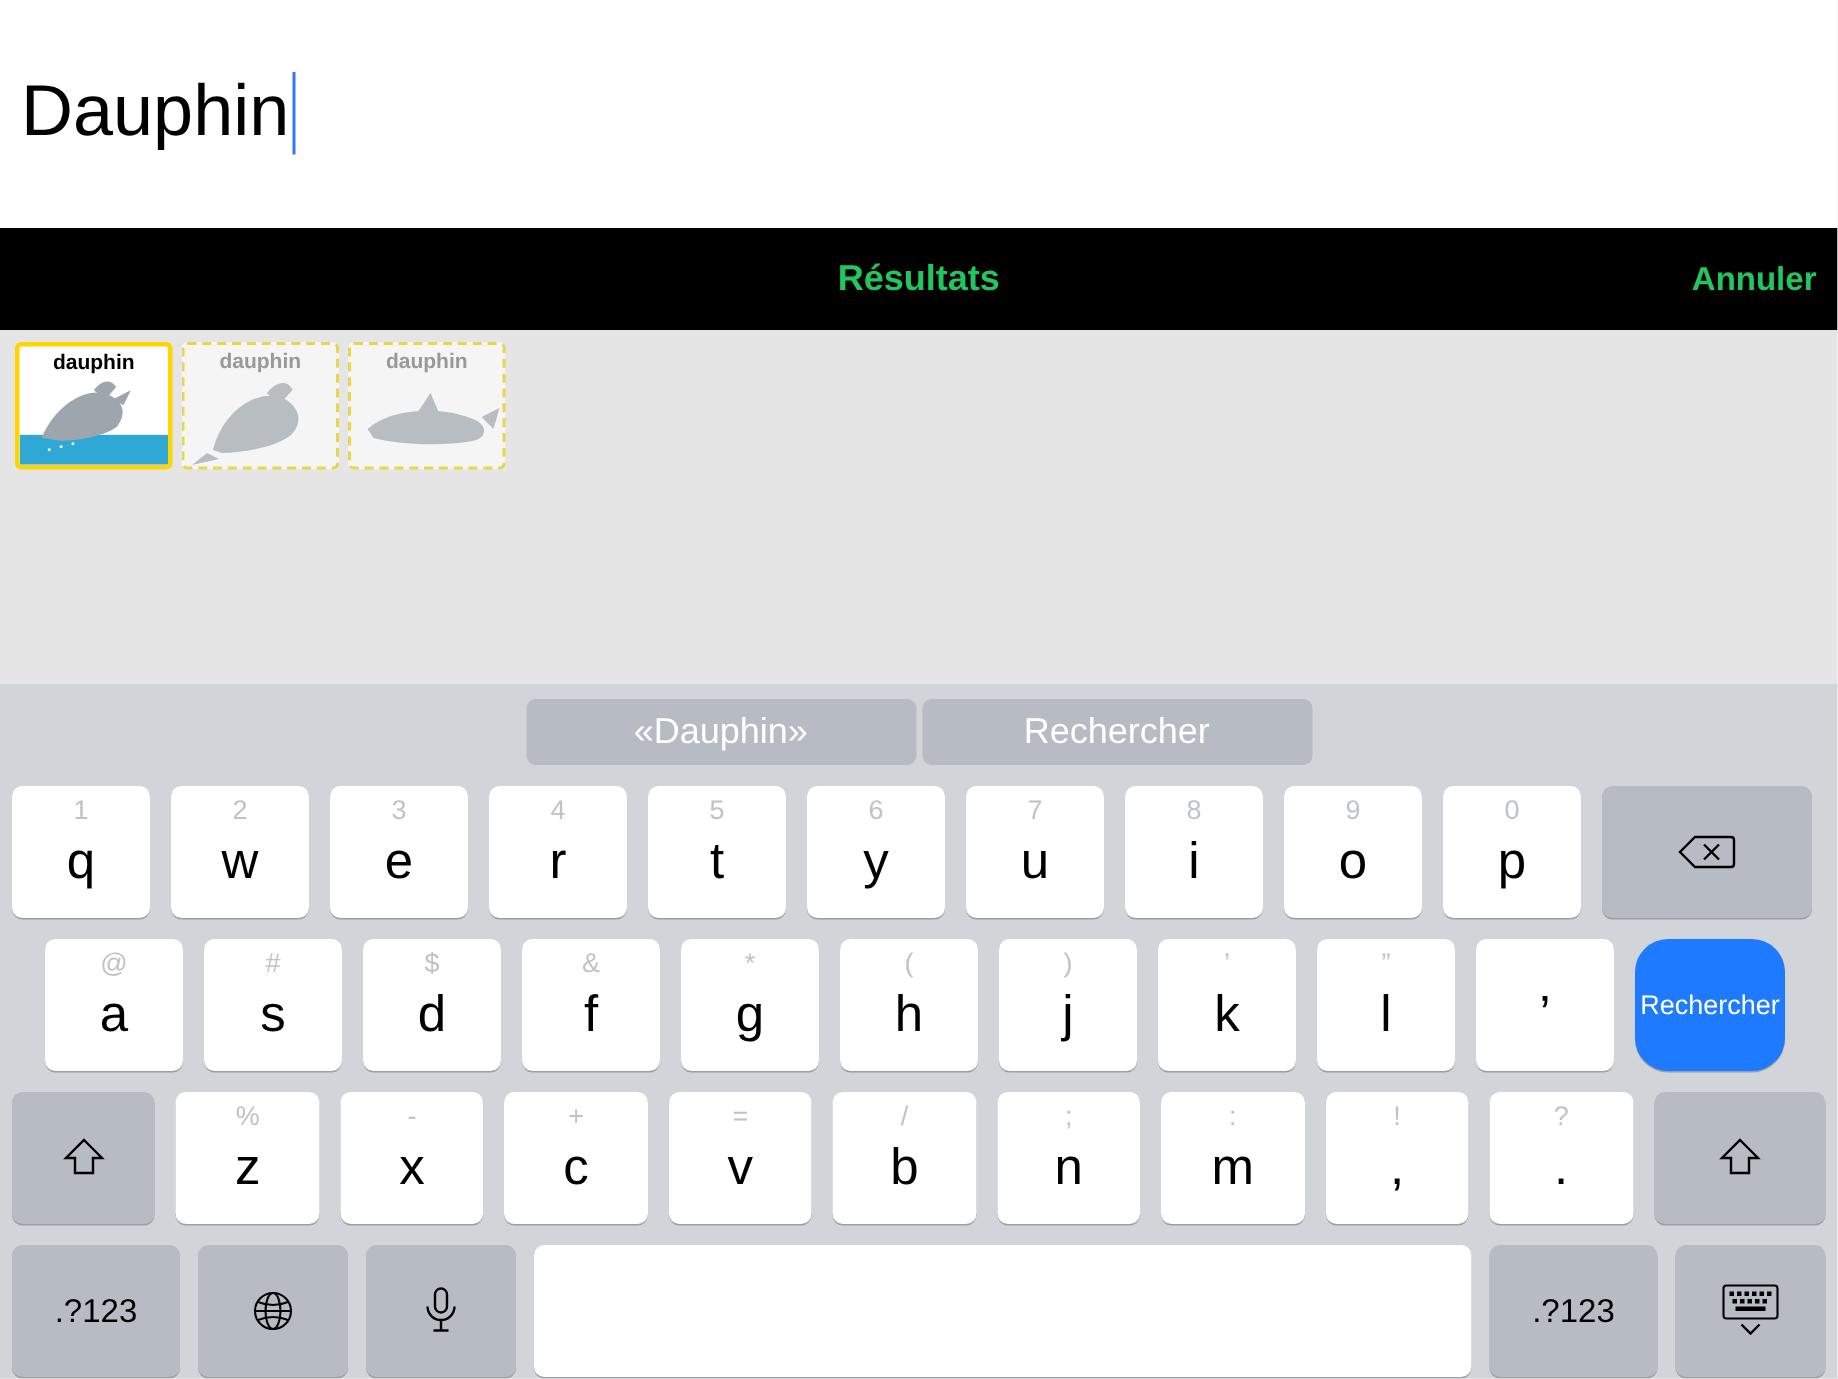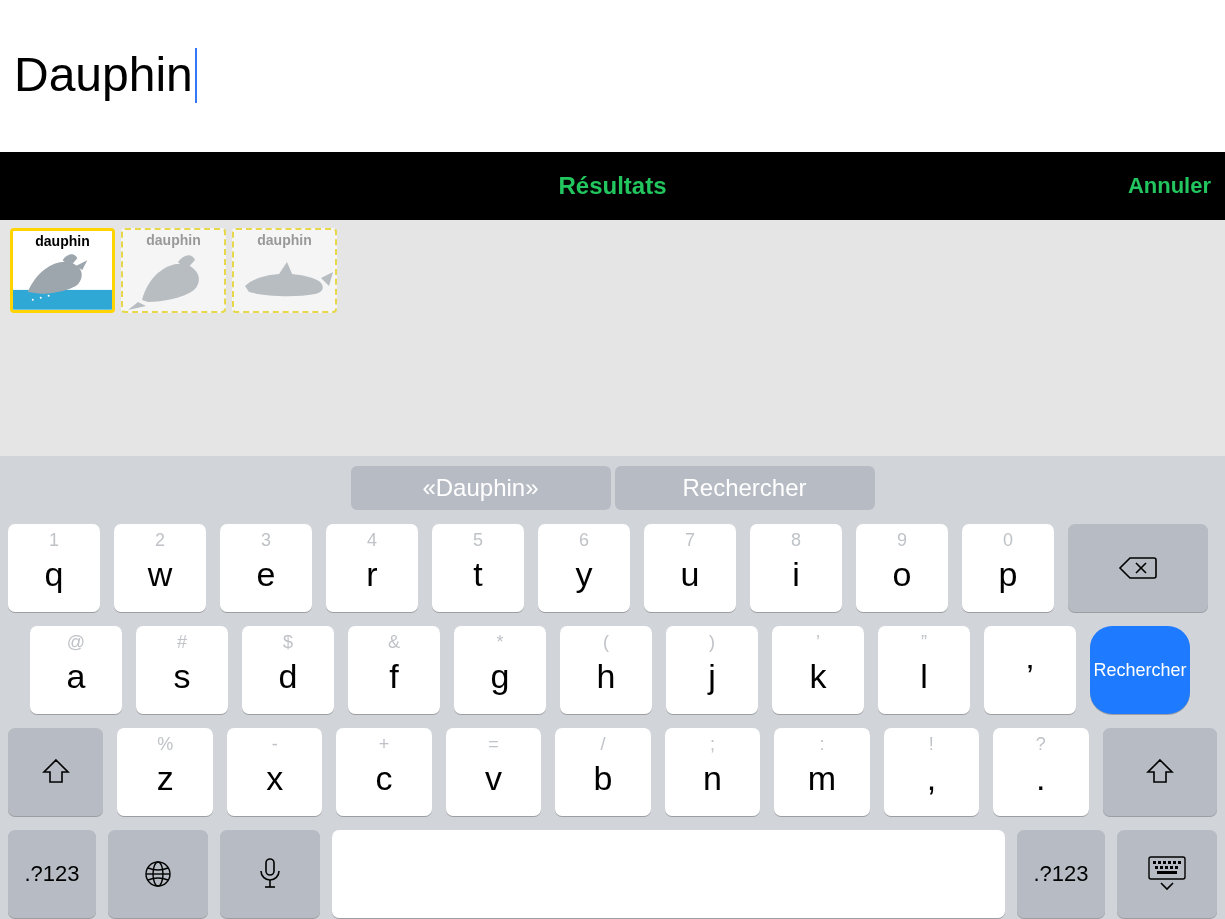--- a/index.html
+++ b/index.html
@@ -38,21 +38,21 @@
   .key.letter { width: 92px; }
   .key .main { font-size: 34px; font-weight:400; color:#000; line-height:1; position:relative; top:6px;}
   .key .sec { font-size:18px; color:#BFC2C7; position:absolute; top:6px; }
   .key.backspace { width: 140px; background:#B7BCC4; }
   .key.search { width:100px; background:#1E7BFF; color:#ffffff; font-size:18px; font-weight:400;border-radius:22px; }
   .key.shift { width:100px; background:#B7BCC4; }
   .key.apos { width:92px; }
   .key.punct { width:100px; }
   .key.space { flex:1; }
   .key.globe, .key.mic { width:100px; background:#B7BCC4; }
-  .key.numsym { width:88px; background:#B7BCC4; font-size:22px;}
+  .key.numsym { width:112px; background:#B7BCC4; font-size:22px;}
   .key.dismiss { width:100px; background:#B7BCC4; }
 
   .row-r3 .key.letter { width:100px; }
 
   svg { display:block; }
 </style>
 </head>
 <body>
 
 <div class="search-area">

